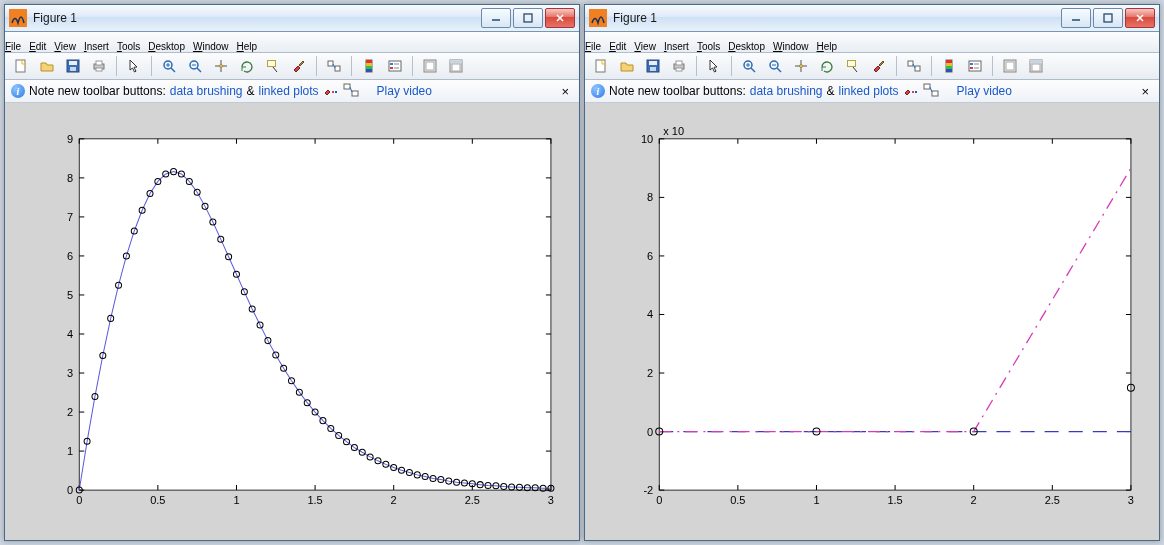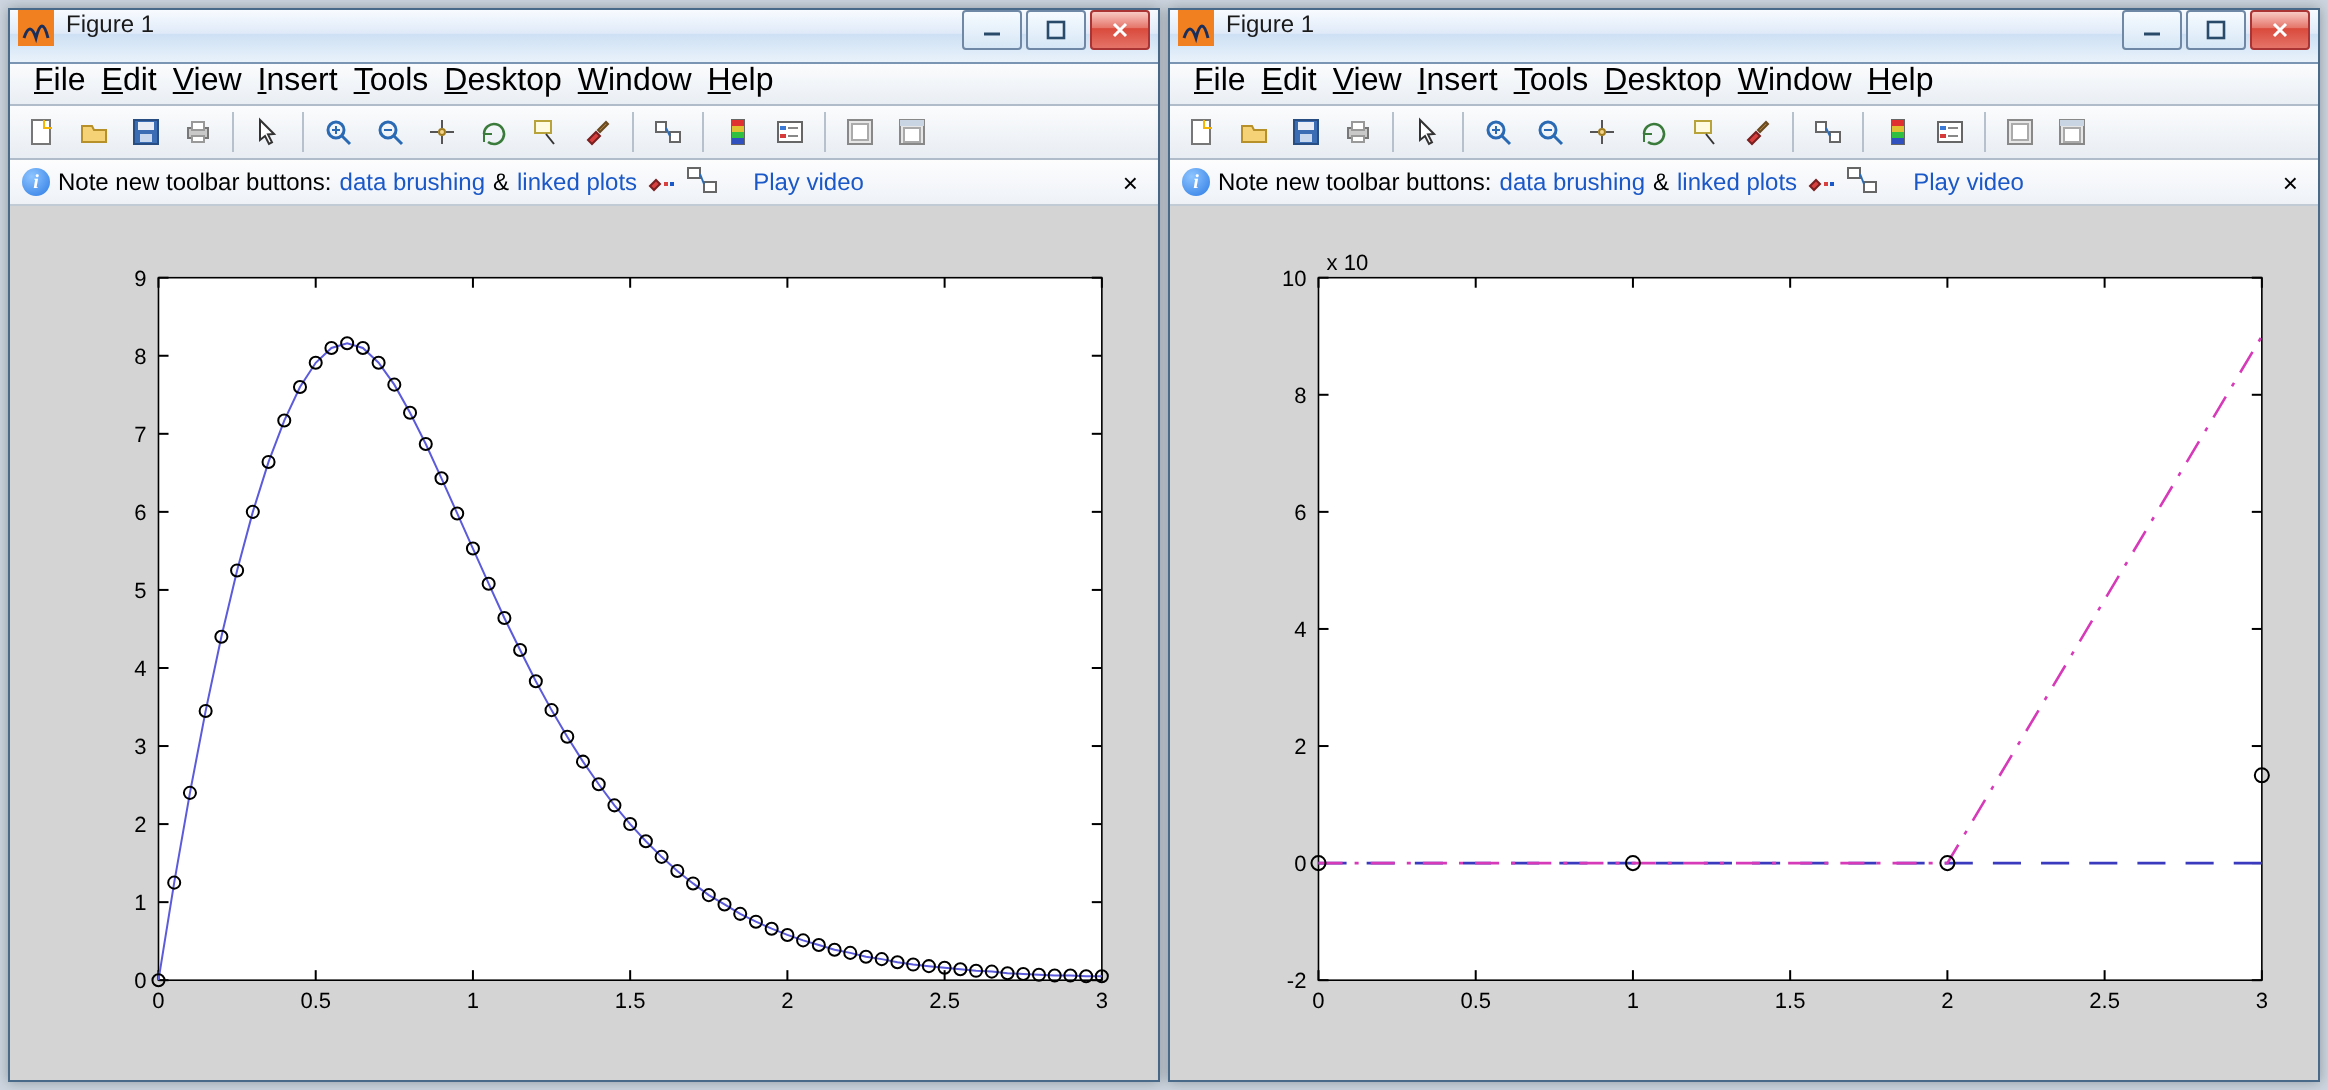--- a/index.html
+++ b/index.html
@@ -1,25 +1,25 @@
 <!DOCTYPE html>
 <html><head>
 <meta charset="utf-8">
 <style>
 html,body{margin:0;padding:0;background:#cdd6e0;font-family:"Segoe UI",Tahoma,sans-serif;font-size:12px;color:#000}
 .desktop{display:flex;gap:4px;padding:4px;width:1164px;height:545px;box-sizing:border-box}
 .figwin{flex:1;background:#d4d4d4;border:1px solid #4a6a8a;box-shadow:0 0 6px rgba(0,0,0,.3);display:flex;flex-direction:column;overflow:hidden}
-.titlebar{height:26px;background:linear-gradient(#f8fbff,#dfeaf8 45%,#cde0f4 46%,#e9f2fb);display:flex;align-items:flex-start;padding:0 4px;border-bottom:1px solid #7a94b3}
+.titlebar{height:26px;background:linear-gradient(#f8fbff,#dfeaf8 45%,#cde0f4 46%,#e9f2fb);display:flex;align-items:center;padding:0 4px;border-bottom:1px solid #7a94b3}
 .app-icon{width:16px;height:16px;background:#f08020;border:1px solid #a04000;margin-right:6px;position:relative;border-radius:2px}
 .app-icon svg{position:absolute;top:-1px;left:-1px}
 .title-text{flex:1;font-size:12px;color:#1a1a1a}
 .win-btns{display:flex;gap:2px}
 .win-btn{width:28px;height:18px;border:1px solid #6e88a5;border-radius:2px;background:linear-gradient(#f6fbff,#d7e7f6);display:flex;align-items:center;justify-content:center;font-size:10px;font-family:Arial}
 .win-btn.close{background:linear-gradient(#f8c9c3,#e57368 45%,#d94a3c 46%,#e57368);color:#fff;border-color:#a33}
-.menubar{height:20px;background:linear-gradient(#fbfcfd,#e9eef4);display:flex;align-items:flex-start;padding:0 12px;border-bottom:1px solid #b0bcc9;font-size:16px}
+.menubar{height:20px;background:linear-gradient(#fbfcfd,#e9eef4);display:flex;align-items:flex-end;padding:0 0;border-bottom:1px solid #b0bcc9;font-size:10px}
 .menu-item{margin-right:8px;cursor:default}
 .menu-item u{text-decoration:underline}
 .toolbar{height:26px;background:linear-gradient(#fbfcfd,#e8edf3);display:flex;align-items:center;padding:0 4px;border-bottom:1px solid #b0bcc9;gap:2px}
 .tbtn{width:22px;height:22px;border:1px solid transparent;border-radius:3px;display:flex;align-items:center;justify-content:center}
 .tsep{width:1px;height:20px;background:#b6c1cd;margin:0 3px}
 .infobar{height:22px;background:linear-gradient(#fdfdfe,#eef2f7);display:flex;align-items:center;padding:0 6px;border-bottom:1px solid #c0cbd6;font-size:12px;gap:4px}
 .infobar .i-icon{width:14px;height:14px;background:radial-gradient(circle at 35% 30%,#8ec5ff,#2c7be5);border-radius:50%;color:#fff;font-size:10px;font-weight:bold;display:flex;align-items:center;justify-content:center;font-style:italic;font-family:Georgia,serif}
 .infobar a{color:#1a58c8;}
 .infobar .x-close{margin-left:auto;font-size:13px;padding:0 4px;cursor:default}
 .canvas-area{flex:1;background:#d4d4d4;display:flex;align-items:center;justify-content:center;padding:6px}

